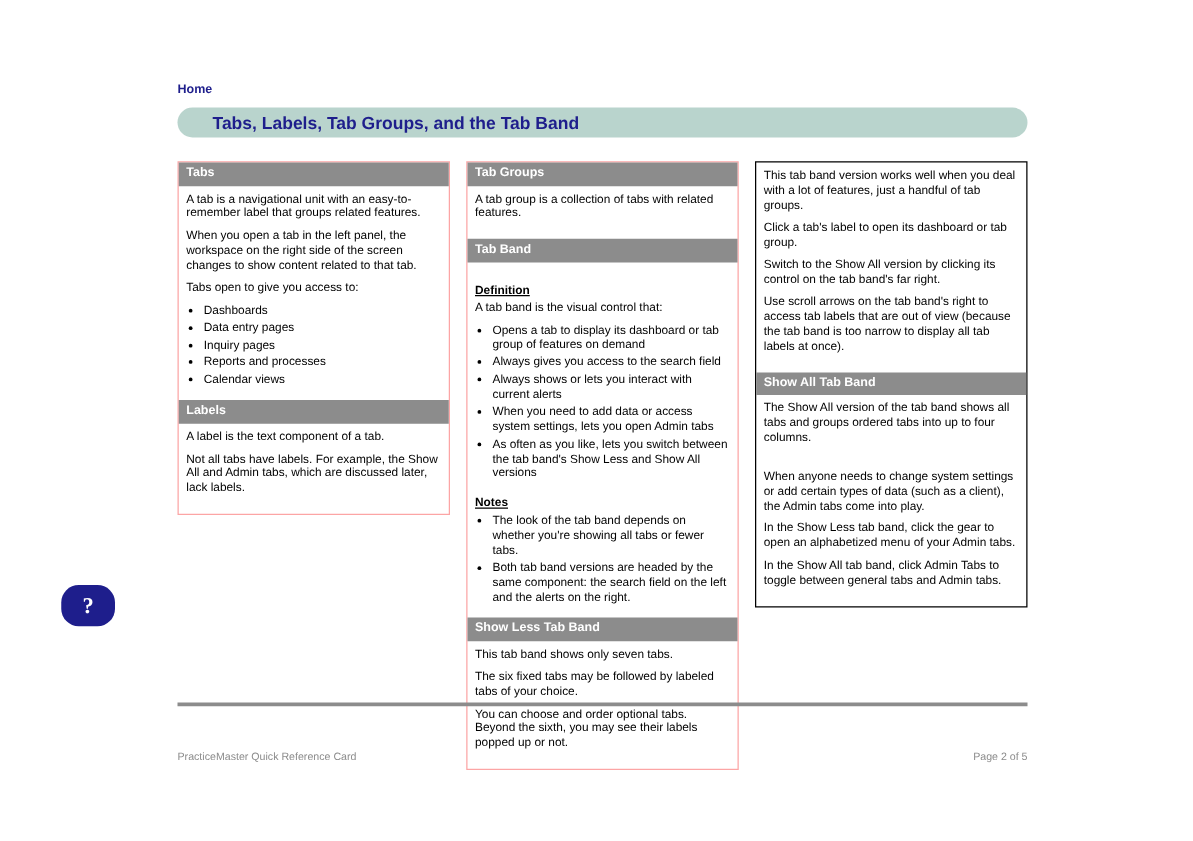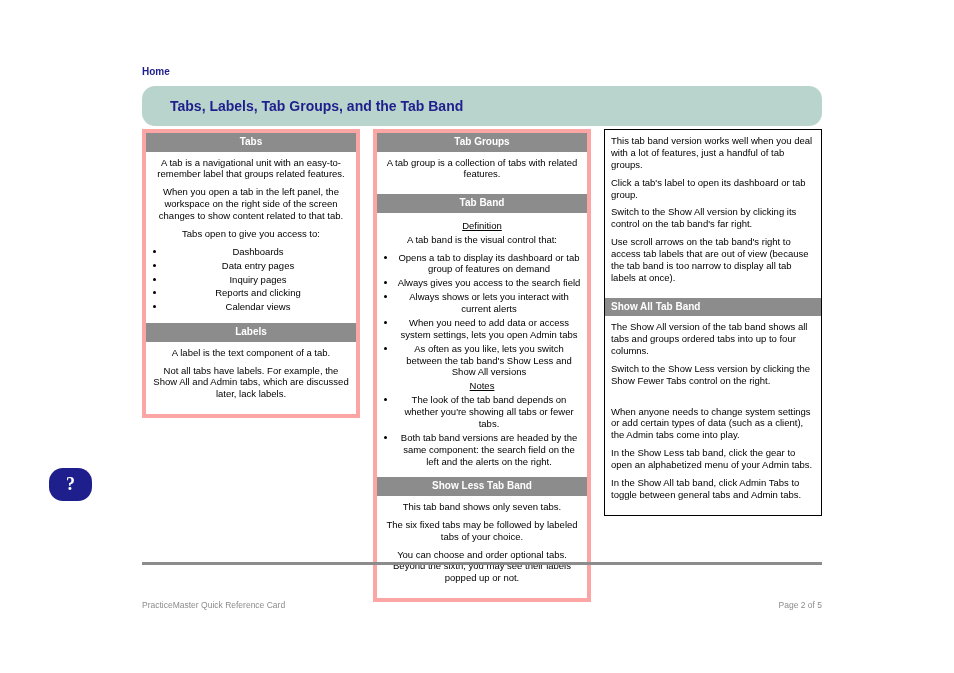--- a/index.html
+++ b/index.html
@@ -8,50 +8,50 @@
 
   .breadcrumb {
     position: absolute;
     top: 66px; left: 142px;
     font-size: 10px; font-weight: bold; color: #1e1e8c;
   }
 
   .title-bar {
     position: absolute;
     top: 86px; left: 142px;
-    width: 680px; height: 40px;
+    width: 680px; height: 24px;
     background: #b9d4cd;
     border-radius: 13px;
     display: flex; align-items: center;
     padding-left: 28px;
     font-size: 14px; font-weight: bold; color: #1e1e8c;
   }
 
   .columns {
     position: absolute;
     top: 129px; left: 142px;
     width: 680px;
     display: flex;
     justify-content: space-between;
     align-items: flex-start;
   }
   .col { width: 218px; font-size: 9.5px; line-height: 1.25; }
-  .col1, .col2 { border: 4px solid #fca5a5; text-align: center; }
+  .col1, .col2 { border: 1px solid #fca5a5; }
   .col3 { border: 1px solid #000; }
 
   .sec-head {
     background: #8c8c8c;
     color: #fff;
     font-weight: bold;
     padding: 3px 6px;
     font-size: 10px;
   }
   .sec-body { padding: 5px 6px 8px 6px; }
   .sec-body p { margin-bottom: 6px; }
-  .sub { text-decoration: underline; font-weight: normal; font-size: 9.5px; margin-top: 2px; margin-bottom: 2px; }
+  .sub { text-decoration: underline; font-weight: bold; font-size: 9.5px; margin-top: 12px; margin-bottom: 2px; }
   .sec-body ul { list-style: disc; padding-left: 14px; }
   .sec-body ul li { margin-bottom: 2px; }
 
   .help-badge {
     position: absolute;
     left: 49px; top: 468px;
     width: 43px; height: 33px;
     background: #1e1e8c;
     color: #fff;
     border-radius: 14px;
@@ -88,21 +88,21 @@
     <div class="col col1">
       <div class="sec-head">Tabs</div>
       <div class="sec-body">
         <p>A tab is a navigational unit with an easy-to-remember label that groups related features.</p>
         <p>When you open a tab in the left panel, the workspace on the right side of the screen changes to show content related to that tab.</p>
         <p>Tabs open to give you access to:</p>
         <ul>
           <li>Dashboards</li>
           <li>Data entry pages</li>
           <li>Inquiry pages</li>
-          <li>Reports and clicking</li>
+          <li>Reports and processes</li>
           <li>Calendar views</li>
         </ul>
       </div>
       <div class="sec-head">Labels</div>
       <div class="sec-body">
         <p>A label is the text component of a tab.</p>
         <p>Not all tabs have labels. For example, the Show All and Admin tabs, which are discussed later, lack labels.</p>
       </div>
     </div>
 
@@ -139,21 +139,20 @@
     <div class="col col3">
       <div class="sec-body">
         <p>This tab band version works well when you deal with a lot of features, just a handful of tab groups.</p>
         <p>Click a tab's label to open its dashboard or tab group.</p>
         <p>Switch to the Show All version by clicking its control on the tab band's far right.</p>
         <p>Use scroll arrows on the tab band's right to access tab labels that are out of view (because the tab band is too narrow to display all tab labels at once).</p>
       </div>
       <div class="sec-head">Show All Tab Band</div>
       <div class="sec-body">
         <p>The Show All version of the tab band shows all tabs and groups ordered tabs into up to four columns.</p>
-        <p>Switch to the Show Less version by clicking the Show Fewer Tabs control on the right.</p>
       </div>
       <div class="sec-body">
         <p>When anyone needs to change system settings or add certain types of data (such as a client), the Admin tabs come into play.</p>
         <p>In the Show Less tab band, click the gear to open an alphabetized menu of your Admin tabs.</p>
         <p>In the Show All tab band, click Admin Tabs to toggle between general tabs and Admin tabs.</p>
       </div>
     </div>
 
   </div>
 

